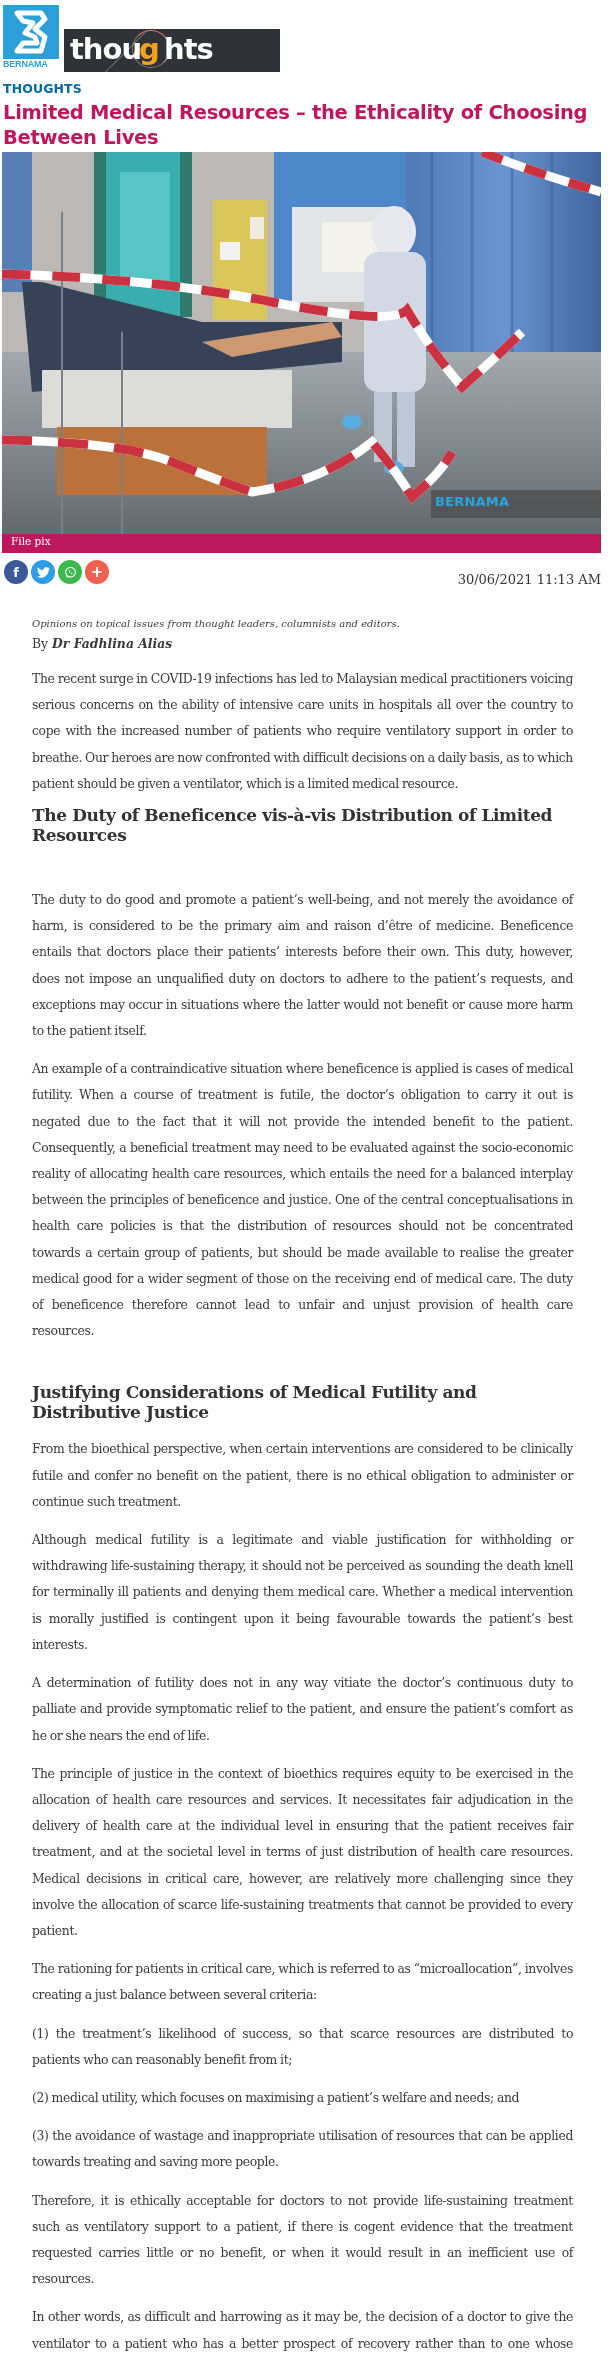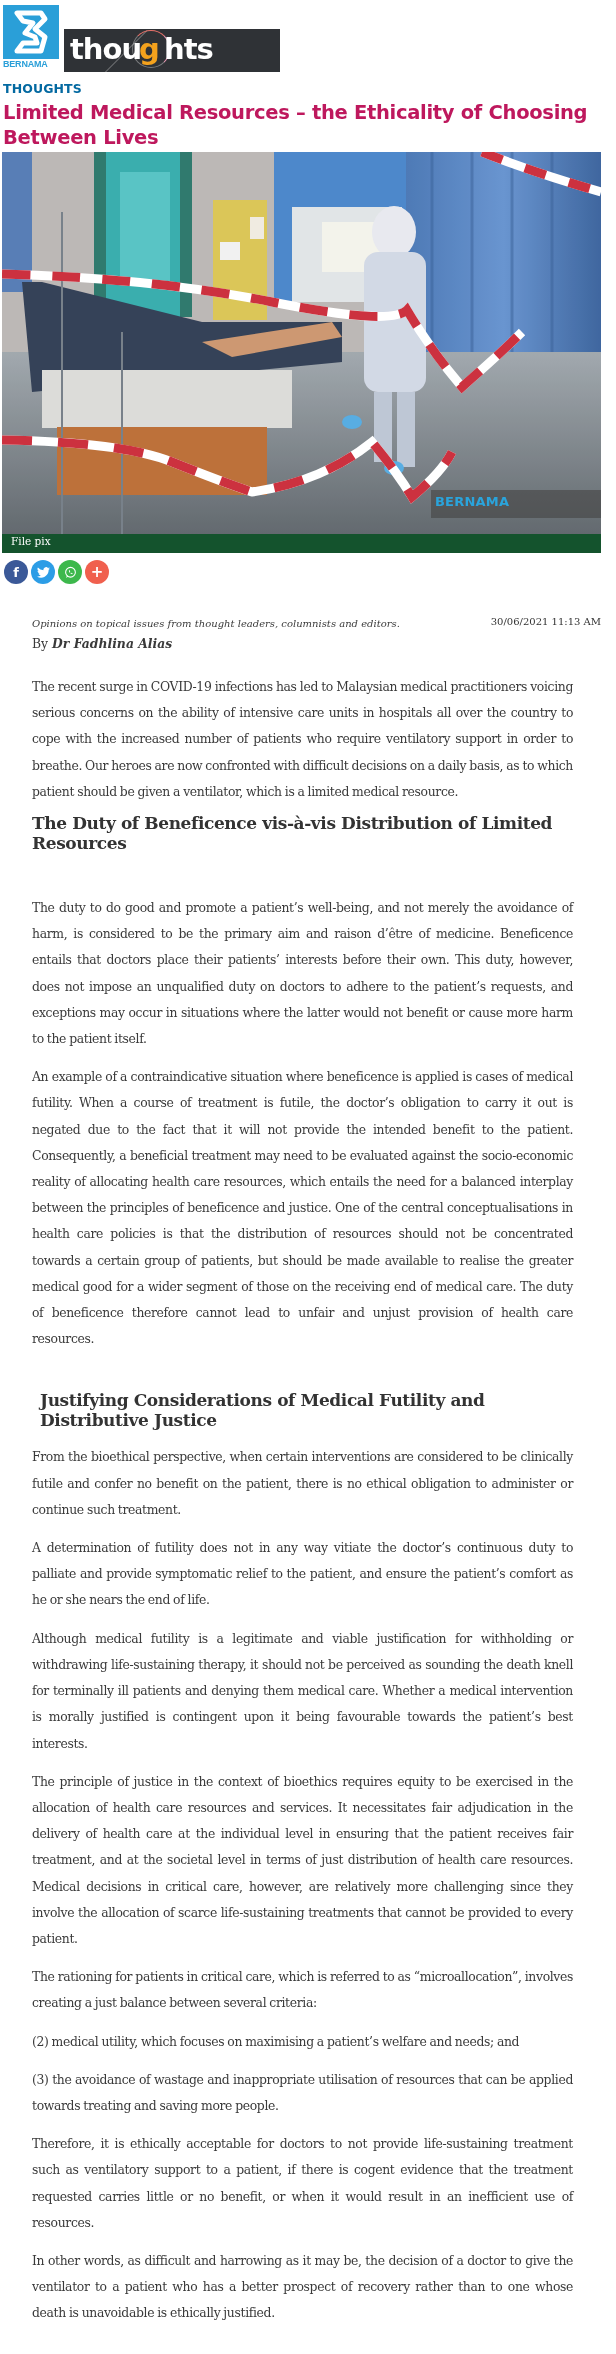--- a/index.html
+++ b/index.html
@@ -77,58 +77,58 @@
     position: absolute; right: 0; top: 338px; width: 170px; height: 28px;
     background: rgba(70,70,70,0.65);
   }
   .hero-watermark span {
     position: absolute; left: 4px; top: 4px;
     font-family: "DejaVu Sans", sans-serif; font-weight: bold; font-size: 13px;
     color: #2aa4dc; letter-spacing: 0.2px;
   }
   .hero-caption {
     position: absolute; left: 0; bottom: 0; width: 100%; height: 19px;
-    background: #14532d;
+    background: #be185d;
   }
   .hero-caption span {
     position: absolute; left: 9px; top: 1px;
     font-family: "DejaVu Serif", serif; font-size: 10.5px; color: #ffffff;
   }
 
   
   .share { position: absolute; left: 4px; top: 560px; display: flex; gap: 3px; }
   .share-btn {
     width: 24px; height: 24px; border-radius: 50%;
     display: flex; align-items: center; justify-content: center;
     color: #fff; font-family: "DejaVu Sans", sans-serif; font-weight: bold; font-size: 12px;
     cursor: pointer;
   }
   .date {
     position: absolute; right: 15px; top: 572px;
-    font-family: "DejaVu Serif", serif; font-size: 10px; color: #333; margin-top: 44px;
+    font-family: "DejaVu Serif", serif; font-size: 13px; color: #333;
   }
 
   
   .article {
     position: absolute; left: 32px; top: 614px; width: 541px;
     font-family: "DejaVu Serif", serif; font-size: 12.4px; color: #3a3a3a;
   }
   .lede { font-style: italic; font-size: 10px; line-height: 20px; }
-  .byline { font-size: 12.4px; line-height: 20px; margin-bottom: 20px; }
+  .byline { font-size: 12.4px; line-height: 20px; margin-bottom: 12px; }
   .byline .author { font-style: italic; font-weight: bold; }
   .article p.para {
     text-align: justify; line-height: 26.2px; margin-bottom: 12px; letter-spacing: -0.35px;
     word-spacing: -0.5px;
   }
   .article h3.section {
     font-family: "DejaVu Serif", serif; font-weight: bold; font-size: 17px;
     line-height: 20px; color: #333; letter-spacing: -0.4px;
   }
   .sec1 { margin-top: -4px; margin-bottom: 42px; }
-  .sec2 { margin-top: 38px; margin-bottom: 14px; margin-left: 8px; }
+  .sec2 { margin-top: 38px; margin-bottom: 14px; }
 </style>
 </head>
 <body>
 
 <div class="logos">
   <div class="bernama-logo">
     <div class="bernama-mark">
       <svg width="40" height="46" viewBox="0 0 40 46">
         <path d="M6 4 L30 4 L34 10 L24 20 L34 28 L30 42 L6 42 L12 34 L26 34 L24 28 L14 24 L22 14 L12 12 Z" fill="none" stroke="#ffffff" stroke-width="5" stroke-linejoin="round"></path>
       </svg>
@@ -246,22 +246,23 @@
   <p class="para">The recent surge in COVID-19 infections has led to Malaysian medical practitioners voicing serious concerns on the ability of intensive care units in hospitals all over the country to cope with the increased number of patients who require ventilatory support in order to breathe. Our heroes are now confronted with difficult decisions on a daily basis, as to which patient should be given a ventilator, which is a limited medical resource.</p>
 
   <h3 class="section sec1">The Duty of Beneficence vis-à-vis Distribution of Limited Resources</h3>
 
   <p class="para">The duty to do good and promote a patient’s well-being, and not merely the avoidance of harm, is considered to be the primary aim and raison d’être of medicine. Beneficence entails that doctors place their patients’ interests before their own. This duty, however, does not impose an unqualified duty on doctors to adhere to the patient’s requests, and exceptions may occur in situations where the latter would not benefit or cause more harm to the patient itself.</p>
   <p class="para">An example of a contraindicative situation where beneficence is applied is cases of medical futility. When a course of treatment is futile, the doctor’s obligation to carry it out is negated due to the fact that it will not provide the intended benefit to the patient. Consequently, a beneficial treatment may need to be evaluated against the socio-economic reality of allocating health care resources, which entails the need for a balanced interplay between the principles of beneficence and justice. One of the central conceptualisations in health care policies is that the distribution of resources should not be concentrated towards a certain group of patients, but should be made available to realise the greater medical good for a wider segment of those on the receiving end of medical care. The duty of beneficence therefore cannot lead to unfair and unjust provision of health care resources.</p>
 
   <h3 class="section sec2">Justifying Considerations of Medical Futility and Distributive Justice</h3>
 
   <p class="para">From the bioethical perspective, when certain interventions are considered to be clinically futile and confer no benefit on the patient, there is no ethical obligation to administer or continue such treatment.</p>
+  <p class="para">Although medical futility is a legitimate and viable justification for withholding or withdrawing life-sustaining therapy, it should not be perceived as sounding the death knell for terminally ill patients and denying them medical care. Whether a medical intervention is morally justified is contingent upon it being favourable towards the patient’s best interests.</p>
   <p class="para">A determination of futility does not in any way vitiate the doctor’s continuous duty to palliate and provide symptomatic relief to the patient, and ensure the patient’s comfort as he or she nears the end of life.</p>
-  <p class="para">Although medical futility is a legitimate and viable justification for withholding or withdrawing life-sustaining therapy, it should not be perceived as sounding the death knell for terminally ill patients and denying them medical care. Whether a medical intervention is morally justified is contingent upon it being favourable towards the patient’s best interests.</p>
   <p class="para">The principle of justice in the context of bioethics requires equity to be exercised in the allocation of health care resources and services. It necessitates fair adjudication in the delivery of health care at the individual level in ensuring that the patient receives fair treatment, and at the societal level in terms of just distribution of health care resources. Medical decisions in critical care, however, are relatively more challenging since they involve the allocation of scarce life-sustaining treatments that cannot be provided to every patient.</p>
   <p class="para">The rationing for patients in critical care, which is referred to as “microallocation”, involves creating a just balance between several criteria:</p>
+  <p class="para">(1) the treatment’s likelihood of success, so that scarce resources are distributed to patients who can reasonably benefit from it;</p>
   <p class="para">(2) medical utility, which focuses on maximising a patient’s welfare and needs; and</p>
   <p class="para">(3) the avoidance of wastage and inappropriate utilisation of resources that can be applied towards treating and saving more people.</p>
   <p class="para">Therefore, it is ethically acceptable for doctors to not provide life-sustaining treatment such as ventilatory support to a patient, if there is cogent evidence that the treatment requested carries little or no benefit, or when it would result in an inefficient use of resources.</p>
   <p class="para">In other words, as difficult and harrowing as it may be, the decision of a doctor to give the ventilator to a patient who has a better prospect of recovery rather than to one whose death is unavoidable is ethically justified.</p>
 
 </article>
 
 </body></html>

